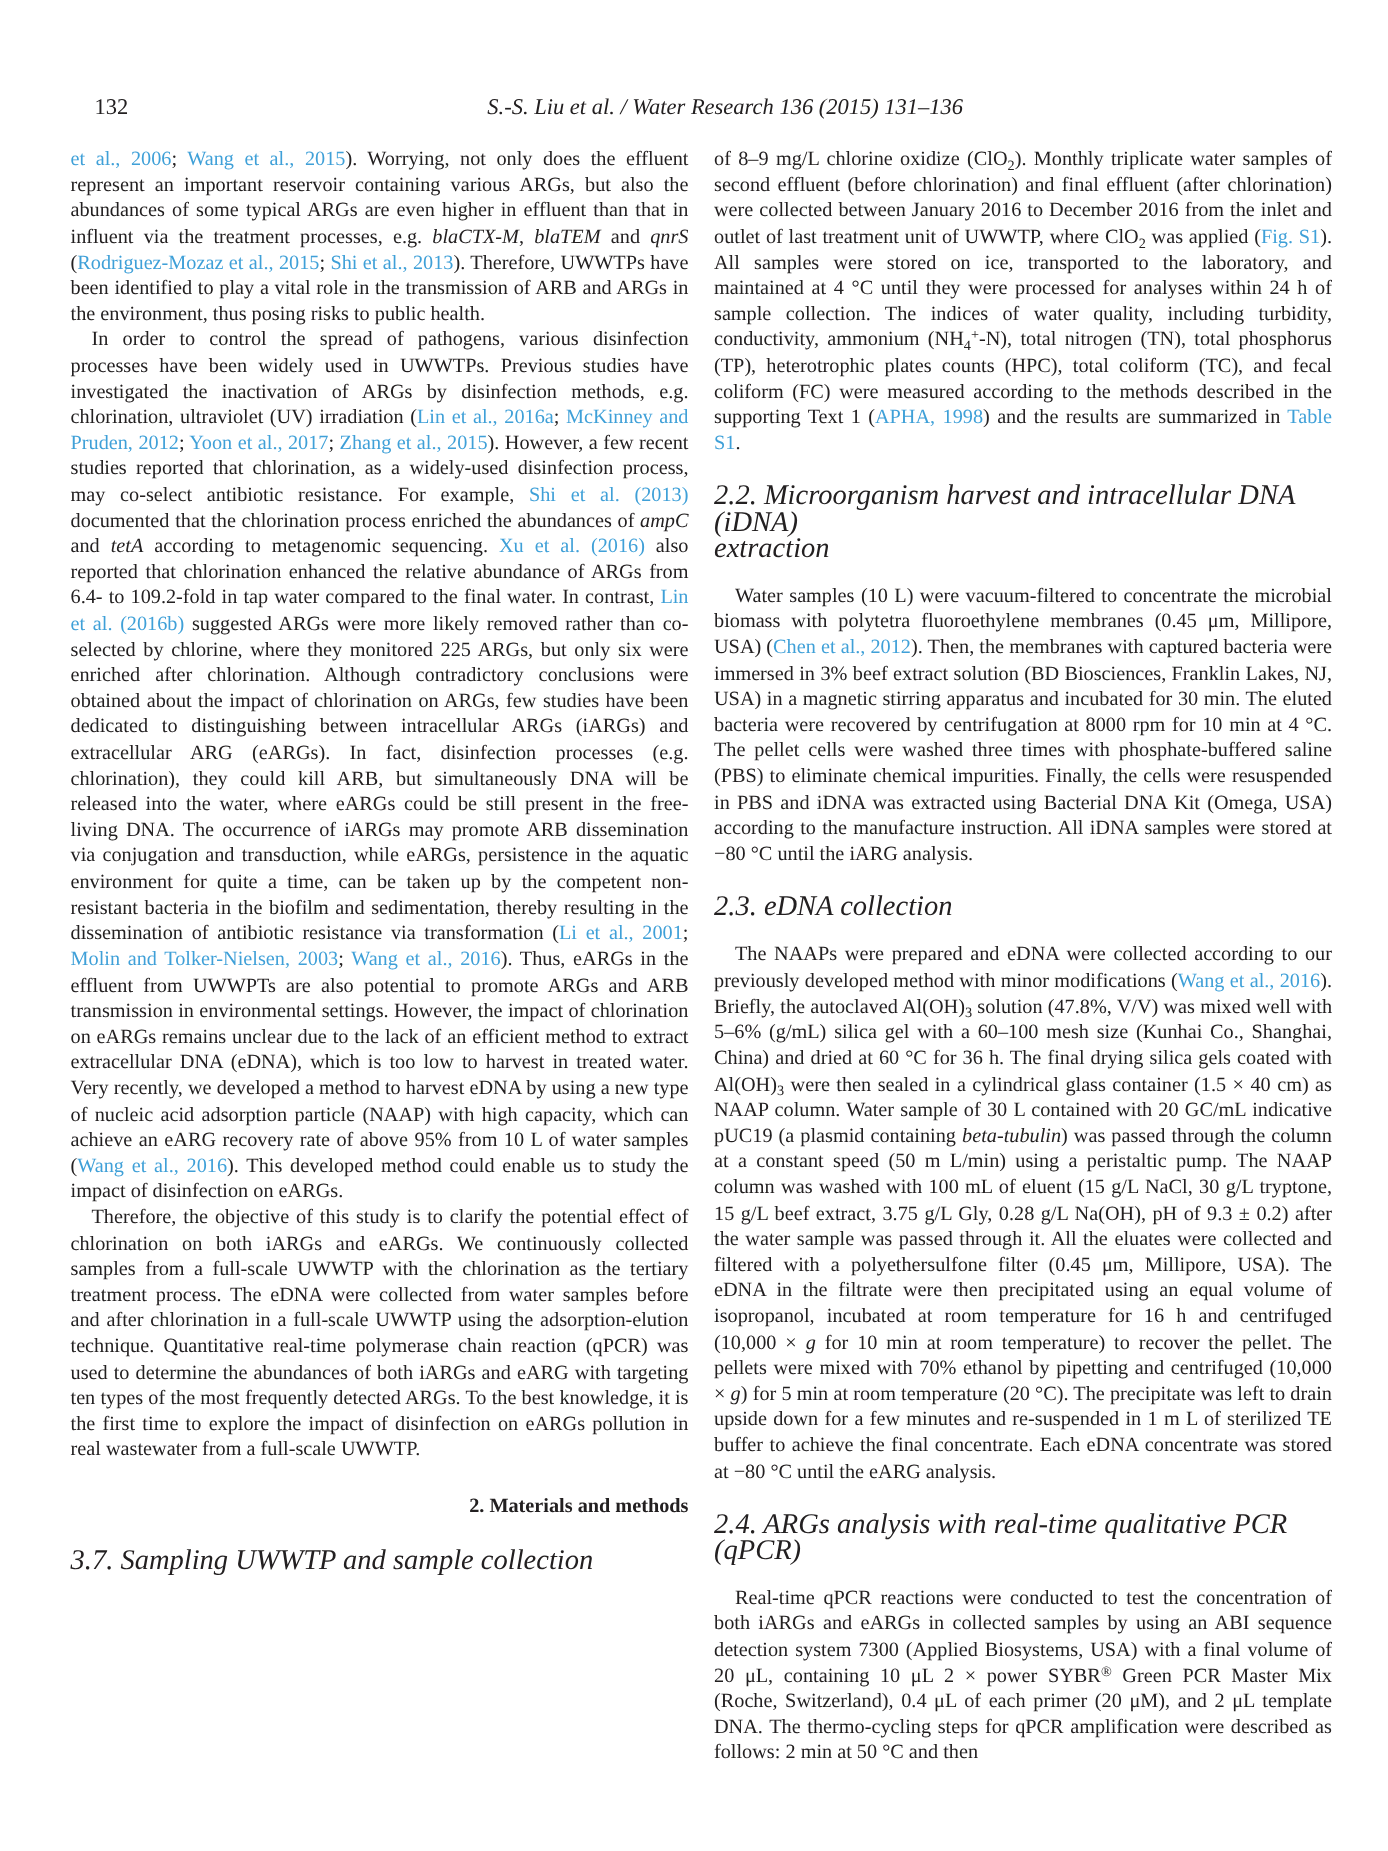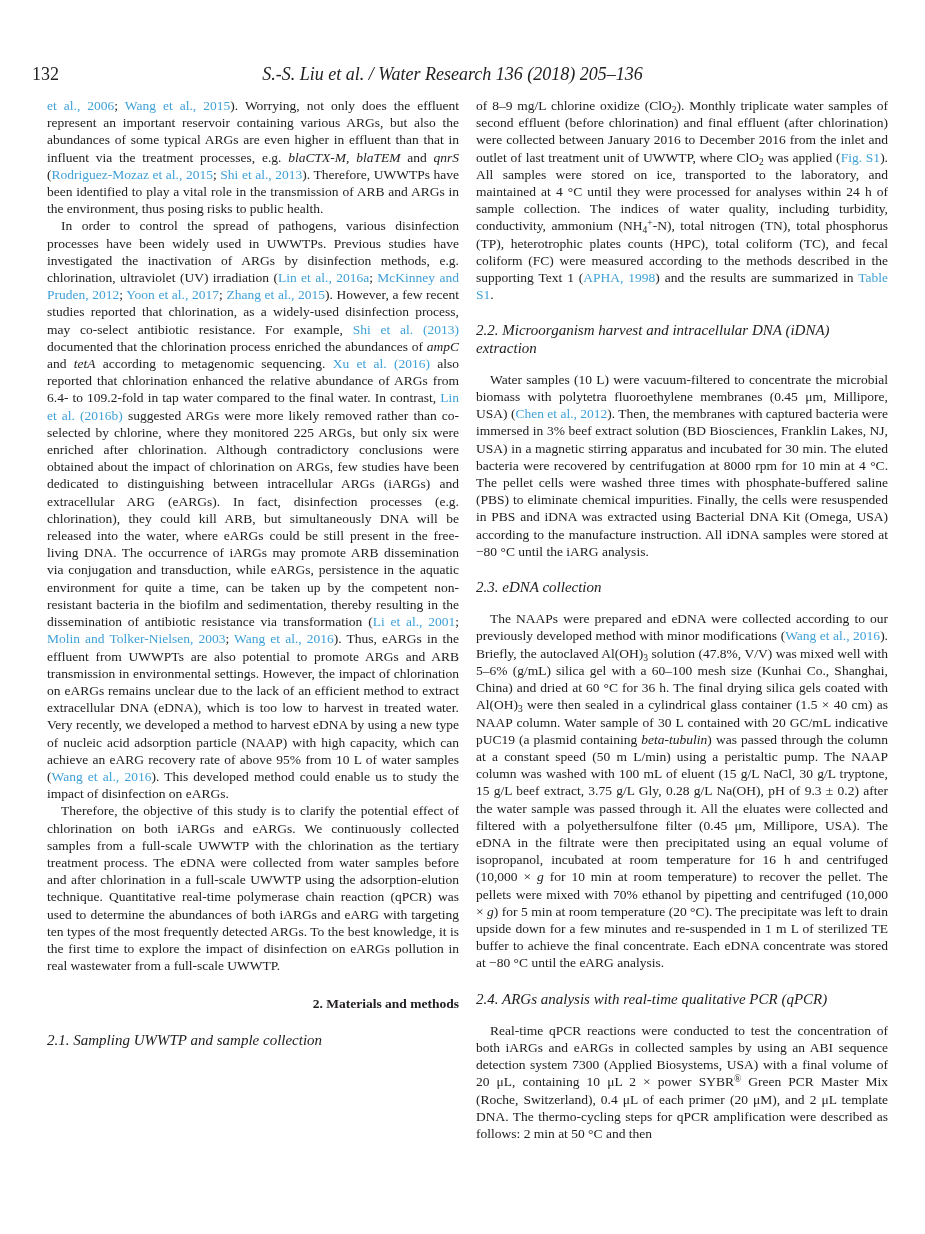--- a/index.html
+++ b/index.html
@@ -8,24 +8,24 @@
     width: 925px;
     height: 1234px;
     background: #ffffff;
     font-family: "Liberation Serif", "DejaVu Serif", serif;
     color: var(--text-color, #232021);
     overflow: hidden;
   }
   .header {
     position: absolute;
     top: 64px;
-    left: 32px;
+    left: 63px;
     width: 841px;
     height: 18px;
-    font-size: 18px;
+    font-size: 15px;
   }
   .page-num {
     position: absolute;
     left: 0; top: 0;
     font-style: normal;
   }
   .running-head {
     position: absolute;
     left: 0; right: 0; top: 0;
     text-align: center;
@@ -49,21 +49,21 @@
   .para { margin: 0; }
   .para.indent { text-indent: 14px; }
   .sec-heading {
     font-size: 13.5px;
     line-height: 17.2px;
     font-weight: bold;
     margin: 21px 0 15px 0;
     text-align: right;
   }
   .sub-heading {
-    font-size: 15px;
+    font-size: 19px;
     line-height: 17.2px;
     font-weight: normal;
     font-style: italic;
     margin: 19px 0 14px 0;
     text-align: left;
     white-space: pre-line;
   }
   .cite {
     color: var(--link-color, #3fa0d8);
     text-decoration: none;
@@ -73,29 +73,29 @@
   .seg-i { font-style: italic; }
   .seg-sub { font-size: 9.5px; vertical-align: -3px; line-height: 0; }
   .seg-sup { font-size: 9.5px; vertical-align: 4px; line-height: 0; }
 </style>
 </head>
 <body>
 
 <div class="page">
   <div class="header">
     <span class="page-num">132</span>
-    <span class="running-head">S.-S. Liu et al. / Water Research 136 (2018) 205–136</span>
+    <span class="running-head">S.-S. Liu et al. / Water Research 136 (2015) 131–136</span>
   </div>
   <div class="columns">
     <div class="col">
         <p class="para"><a class="cite" href="#">et al., 2006</a><span class="seg-plain">; </span><a class="cite" href="#">Wang et al., 2015</a><span class="seg-plain">). Worrying, not only does the effluent represent an important reservoir containing various ARGs, but also the abundances of some typical ARGs are even higher in effluent than that in influent via the treatment processes, e.g. </span><span class="seg-i">blaCTX-M</span><span class="seg-plain">, </span><span class="seg-i">blaTEM</span><span class="seg-plain"> and </span><span class="seg-i">qnrS</span><span class="seg-plain"> (</span><a class="cite" href="#">Rodriguez-Mozaz et al., 2015</a><span class="seg-plain">; </span><a class="cite" href="#">Shi et al., 2013</a><span class="seg-plain">). Therefore, UWWTPs have been identified to play a vital role in the transmission of ARB and ARGs in the environment, thus posing risks to public health.</span></p>
         <p class="para indent"><span class="seg-plain">In order to control the spread of pathogens, various disinfection processes have been widely used in UWWTPs. Previous studies have investigated the inactivation of ARGs by disinfection methods, e.g. chlorination, ultraviolet (UV) irradiation (</span><a class="cite" href="#">Lin et al., 2016a</a><span class="seg-plain">; </span><a class="cite" href="#">McKinney and Pruden, 2012</a><span class="seg-plain">; </span><a class="cite" href="#">Yoon et al., 2017</a><span class="seg-plain">; </span><a class="cite" href="#">Zhang et al., 2015</a><span class="seg-plain">). However, a few recent studies reported that chlorination, as a widely-used disinfection process, may co-select antibiotic resistance. For example, </span><a class="cite" href="#">Shi et al. (2013)</a><span class="seg-plain"> documented that the chlorination process enriched the abundances of </span><span class="seg-i">ampC</span><span class="seg-plain"> and </span><span class="seg-i">tetA</span><span class="seg-plain"> according to metagenomic sequencing. </span><a class="cite" href="#">Xu et al. (2016)</a><span class="seg-plain"> also reported that chlorination enhanced the relative abundance of ARGs from 6.4- to 109.2-fold in tap water compared to the final water. In contrast, </span><a class="cite" href="#">Lin et al. (2016b)</a><span class="seg-plain"> suggested ARGs were more likely removed rather than co-selected by chlorine, where they monitored 225 ARGs, but only six were enriched after chlorination. Although contradictory conclusions were obtained about the impact of chlorination on ARGs, few studies have been dedicated to distinguishing between intracellular ARGs (iARGs) and extracellular ARG (eARGs). In fact, disinfection processes (e.g. chlorination), they could kill ARB, but simultaneously DNA will be released into the water, where eARGs could be still present in the free-living DNA. The occurrence of iARGs may promote ARB dissemination via conjugation and transduction, while eARGs, persistence in the aquatic environment for quite a time, can be taken up by the competent non-resistant bacteria in the biofilm and sedimentation, thereby resulting in the dissemination of antibiotic resistance via transformation (</span><a class="cite" href="#">Li et al., 2001</a><span class="seg-plain">; </span><a class="cite" href="#">Molin and Tolker-Nielsen, 2003</a><span class="seg-plain">; </span><a class="cite" href="#">Wang et al., 2016</a><span class="seg-plain">). Thus, eARGs in the effluent from UWWPTs are also potential to promote ARGs and ARB transmission in environmental settings. However, the impact of chlorination on eARGs remains unclear due to the lack of an efficient method to extract extracellular DNA (eDNA), which is too low to harvest in treated water. Very recently, we developed a method to harvest eDNA by using a new type of nucleic acid adsorption particle (NAAP) with high capacity, which can achieve an eARG recovery rate of above 95% from 10 L of water samples (</span><a class="cite" href="#">Wang et al., 2016</a><span class="seg-plain">). This developed method could enable us to study the impact of disinfection on eARGs.</span></p>
         <p class="para indent"><span class="seg-plain">Therefore, the objective of this study is to clarify the potential effect of chlorination on both iARGs and eARGs. We continuously collected samples from a full-scale UWWTP with the chlorination as the tertiary treatment process. The eDNA were collected from water samples before and after chlorination in a full-scale UWWTP using the adsorption-elution technique. Quantitative real-time polymerase chain reaction (qPCR) was used to determine the abundances of both iARGs and eARG with targeting ten types of the most frequently detected ARGs. To the best knowledge, it is the first time to explore the impact of disinfection on eARGs pollution in real wastewater from a full-scale UWWTP.</span></p>
         <h2 class="sec-heading">2. Materials and methods</h2>
-        <h3 class="sub-heading">2.1. Sampling UWWTP and sample collection</h3>
+        <h3 class="sub-heading">3.7. Sampling UWWTP and sample collection</h3>
       </div>
     <div class="col">
         <p class="para"><span class="seg-plain">of 8–9 mg/L chlorine oxidize (ClO</span><span class="seg-sub">2</span><span class="seg-plain">). Monthly triplicate water samples of second effluent (before chlorination) and final effluent (after chlorination) were collected between January 2016 to December 2016 from the inlet and outlet of last treatment unit of UWWTP, where ClO</span><span class="seg-sub">2</span><span class="seg-plain"> was applied (</span><a class="cite" href="#">Fig. S1</a><span class="seg-plain">). All samples were stored on ice, transported to the laboratory, and maintained at 4 °C until they were processed for analyses within 24 h of sample collection. The indices of water quality, including turbidity, conductivity, ammonium (NH</span><span class="seg-sub">4</span><span class="seg-sup">+</span><span class="seg-plain">-N), total nitrogen (TN), total phosphorus (TP), heterotrophic plates counts (HPC), total coliform (TC), and fecal coliform (FC) were measured according to the methods described in the supporting Text 1 (</span><a class="cite" href="#">APHA, 1998</a><span class="seg-plain">) and the results are summarized in </span><a class="cite" href="#">Table S1</a><span class="seg-plain">.</span></p>
         <h3 class="sub-heading">2.2. Microorganism harvest and intracellular DNA (iDNA)
 extraction</h3>
         <p class="para indent"><span class="seg-plain">Water samples (10 L) were vacuum-filtered to concentrate the microbial biomass with polytetra fluoroethylene membranes (0.45 μm, Millipore, USA) (</span><a class="cite" href="#">Chen et al., 2012</a><span class="seg-plain">). Then, the membranes with captured bacteria were immersed in 3% beef extract solution (BD Biosciences, Franklin Lakes, NJ, USA) in a magnetic stirring apparatus and incubated for 30 min. The eluted bacteria were recovered by centrifugation at 8000 rpm for 10 min at 4 °C. The pellet cells were washed three times with phosphate-buffered saline (PBS) to eliminate chemical impurities. Finally, the cells were resuspended in PBS and iDNA was extracted using Bacterial DNA Kit (Omega, USA) according to the manufacture instruction. All iDNA samples were stored at −80 °C until the iARG analysis.</span></p>
         <h3 class="sub-heading">2.3. eDNA collection</h3>
         <p class="para indent"><span class="seg-plain">The NAAPs were prepared and eDNA were collected according to our previously developed method with minor modifications (</span><a class="cite" href="#">Wang et al., 2016</a><span class="seg-plain">). Briefly, the autoclaved Al(OH)</span><span class="seg-sub">3</span><span class="seg-plain"> solution (47.8%, V/V) was mixed well with 5–6% (g/mL) silica gel with a 60–100 mesh size (Kunhai Co., Shanghai, China) and dried at 60 °C for 36 h. The final drying silica gels coated with Al(OH)</span><span class="seg-sub">3</span><span class="seg-plain"> were then sealed in a cylindrical glass container (1.5 × 40 cm) as NAAP column. Water sample of 30 L contained with 20 GC/mL indicative pUC19 (a plasmid containing </span><span class="seg-i">beta-tubulin</span><span class="seg-plain">) was passed through the column at a constant speed (50 m L/min) using a peristaltic pump. The NAAP column was washed with 100 mL of eluent (15 g/L NaCl, 30 g/L tryptone, 15 g/L beef extract, 3.75 g/L Gly, 0.28 g/L Na(OH), pH of 9.3 ± 0.2) after the water sample was passed through it. All the eluates were collected and filtered with a polyethersulfone filter (0.45 μm, Millipore, USA). The eDNA in the filtrate were then precipitated using an equal volume of isopropanol, incubated at room temperature for 16 h and centrifuged (10,000 × </span><span class="seg-i">g</span><span class="seg-plain"> for 10 min at room temperature) to recover the pellet. The pellets were mixed with 70% ethanol by pipetting and centrifuged (10,000 × </span><span class="seg-i">g</span><span class="seg-plain">) for 5 min at room temperature (20 °C). The precipitate was left to drain upside down for a few minutes and re-suspended in 1 m L of sterilized TE buffer to achieve the final concentrate. Each eDNA concentrate was stored at −80 °C until the eARG analysis.</span></p>
         <h3 class="sub-heading">2.4. ARGs analysis with real-time qualitative PCR (qPCR)</h3>
         <p class="para indent"><span class="seg-plain">Real-time qPCR reactions were conducted to test the concentration of both iARGs and eARGs in collected samples by using an ABI sequence detection system 7300 (Applied Biosystems, USA) with a final volume of 20 μL, containing 10 μL 2 × power SYBR</span><span class="seg-sup">®</span><span class="seg-plain"> Green PCR Master Mix (Roche, Switzerland), 0.4 μL of each primer (20 μM), and 2 μL template DNA. The thermo-cycling steps for qPCR amplification were described as follows: 2 min at 50 °C and then</span></p>

